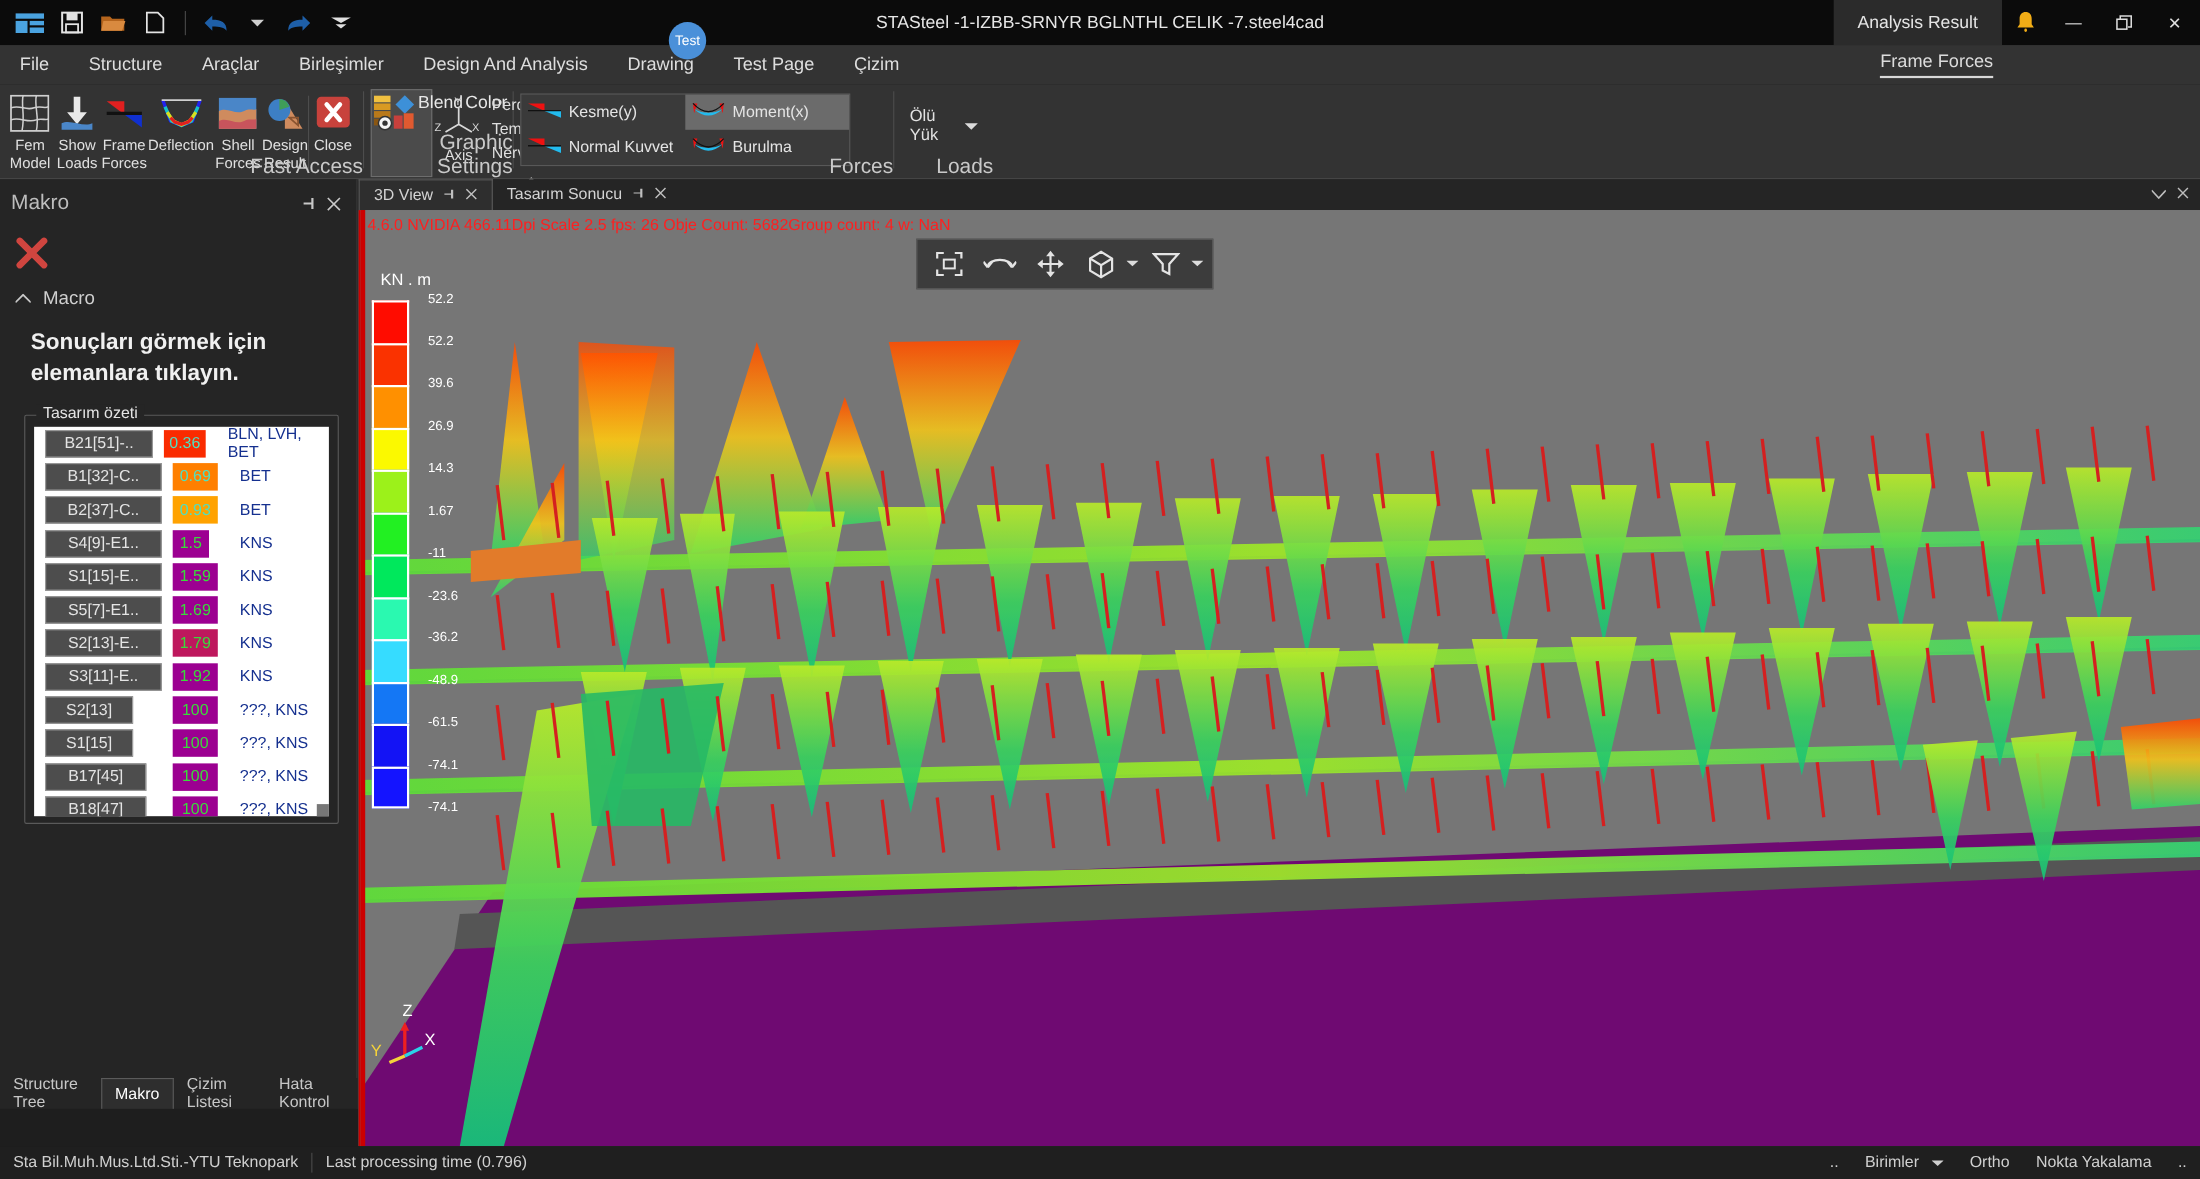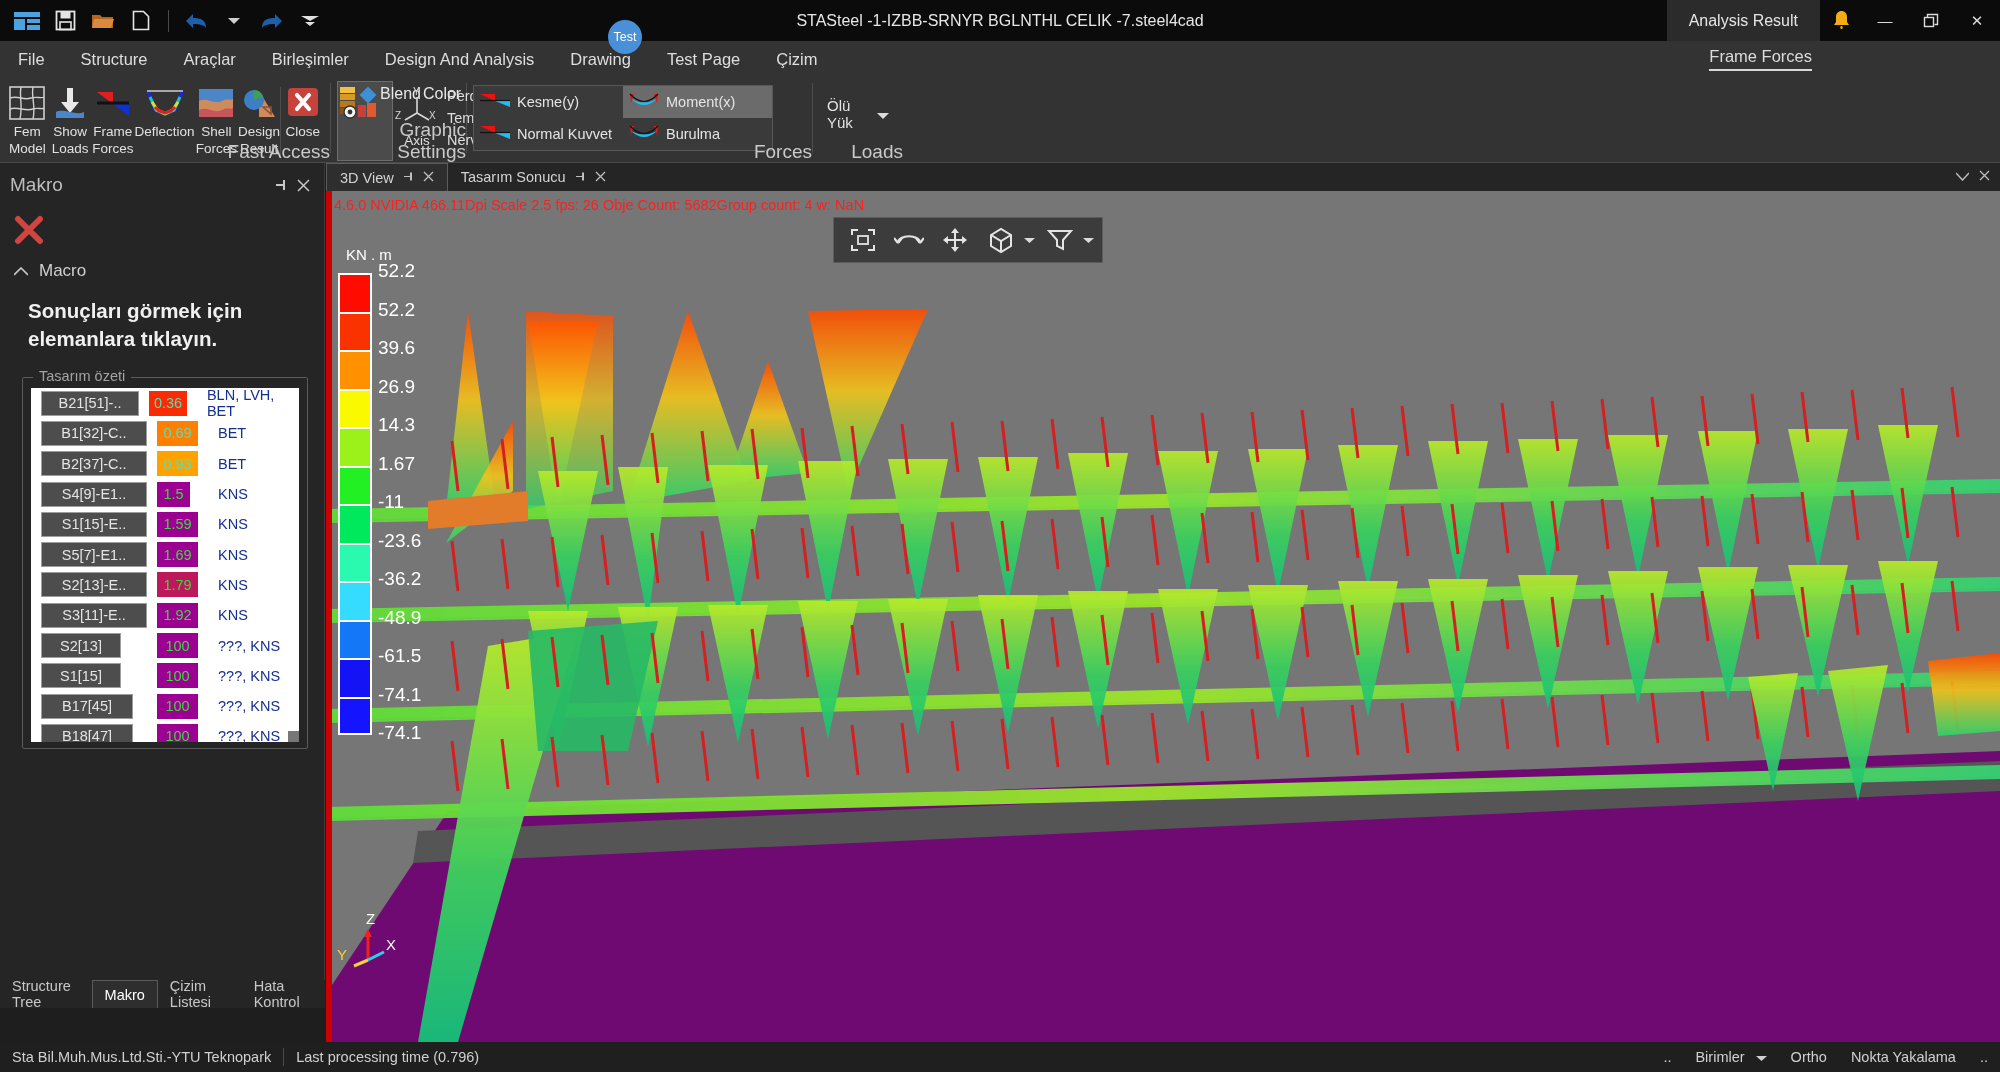--- a/index.html
+++ b/index.html
@@ -108,21 +108,21 @@
   .macro-row .tx { font-size:17px; color:#cfcfcf; }
   .macro-msg {
     padding:12px 20px 2px 28px; font-size:20.5px; line-height:28px; color:#f0f0f0; font-weight:bold;
   }
   .fieldset {
     margin:22px 16px 0 22px; border:1px solid #5a5a5a; border-radius:2px;
     position:relative; height:372px;
   }
   .fieldset .legend {
     position:absolute; top:-10px; left:10px; background:#252525; padding:0 6px;
-    font-size:14.5px; color:#a3a3a3;
+    font-size:14.5px; color:#e5e5e5;
   }
   .listbox {
     position:absolute; left:8px; top:10px; right:8px; bottom:6px;
     background:#ffffff; overflow:hidden;
   }
   .lrow { display:flex; align-items:center; height:30.3px; padding-left:10px; gap:0; }
   .lrow .namebtn {
     width:106px; height:25px; background:#4d4d4d; border:1px solid #9d9d9d;
     color:#e4e4e4; font-size:14.5px; display:flex; align-items:center; justify-content:center;
   }
@@ -166,21 +166,21 @@
   .vp-tb-btn { width:42px; height:38px; display:flex; align-items:center; justify-content:center; }
   .vp-caret { font-size:10px; color:#dcdcdc; margin-left:-2px; }
 
   
   .legendbox { position:absolute; left:10px; top:55px; z-index:20; }
   .legend-unit { font-size:15px; color:#ffffff; margin-bottom:10px; margin-left:8px; }
   .legend-scale { position:relative; width:34px; }
   .legend-cell { width:34px; height:38.5px; border:2px solid #ffffff; border-bottom:none; }
   .legend-cell:last-child { border-bottom:2px solid #ffffff; }
   .legend-ticks { position:absolute; left:40px; top:-12px; width:90px; }
-  .legend-tick { height:38.5px; font-size:19px; color:#ffffff; line-height:20px; }
+  .legend-tick { height:38.5px; font-size:12px; color:#ffffff; line-height:20px;margin-left:11px; }
 
   
   .triad { position:absolute; left:8px; bottom:60px; width:80px; height:70px; z-index:20; }
 
   
   .statusbar {
     position:absolute; left:0; bottom:0; width:2000px; height:30px; background:#1f1f1f;
     display:flex; align-items:center; font-size:14.5px; color:#d0d0d0;
   }
   .sb-item { padding:0 12px; }

